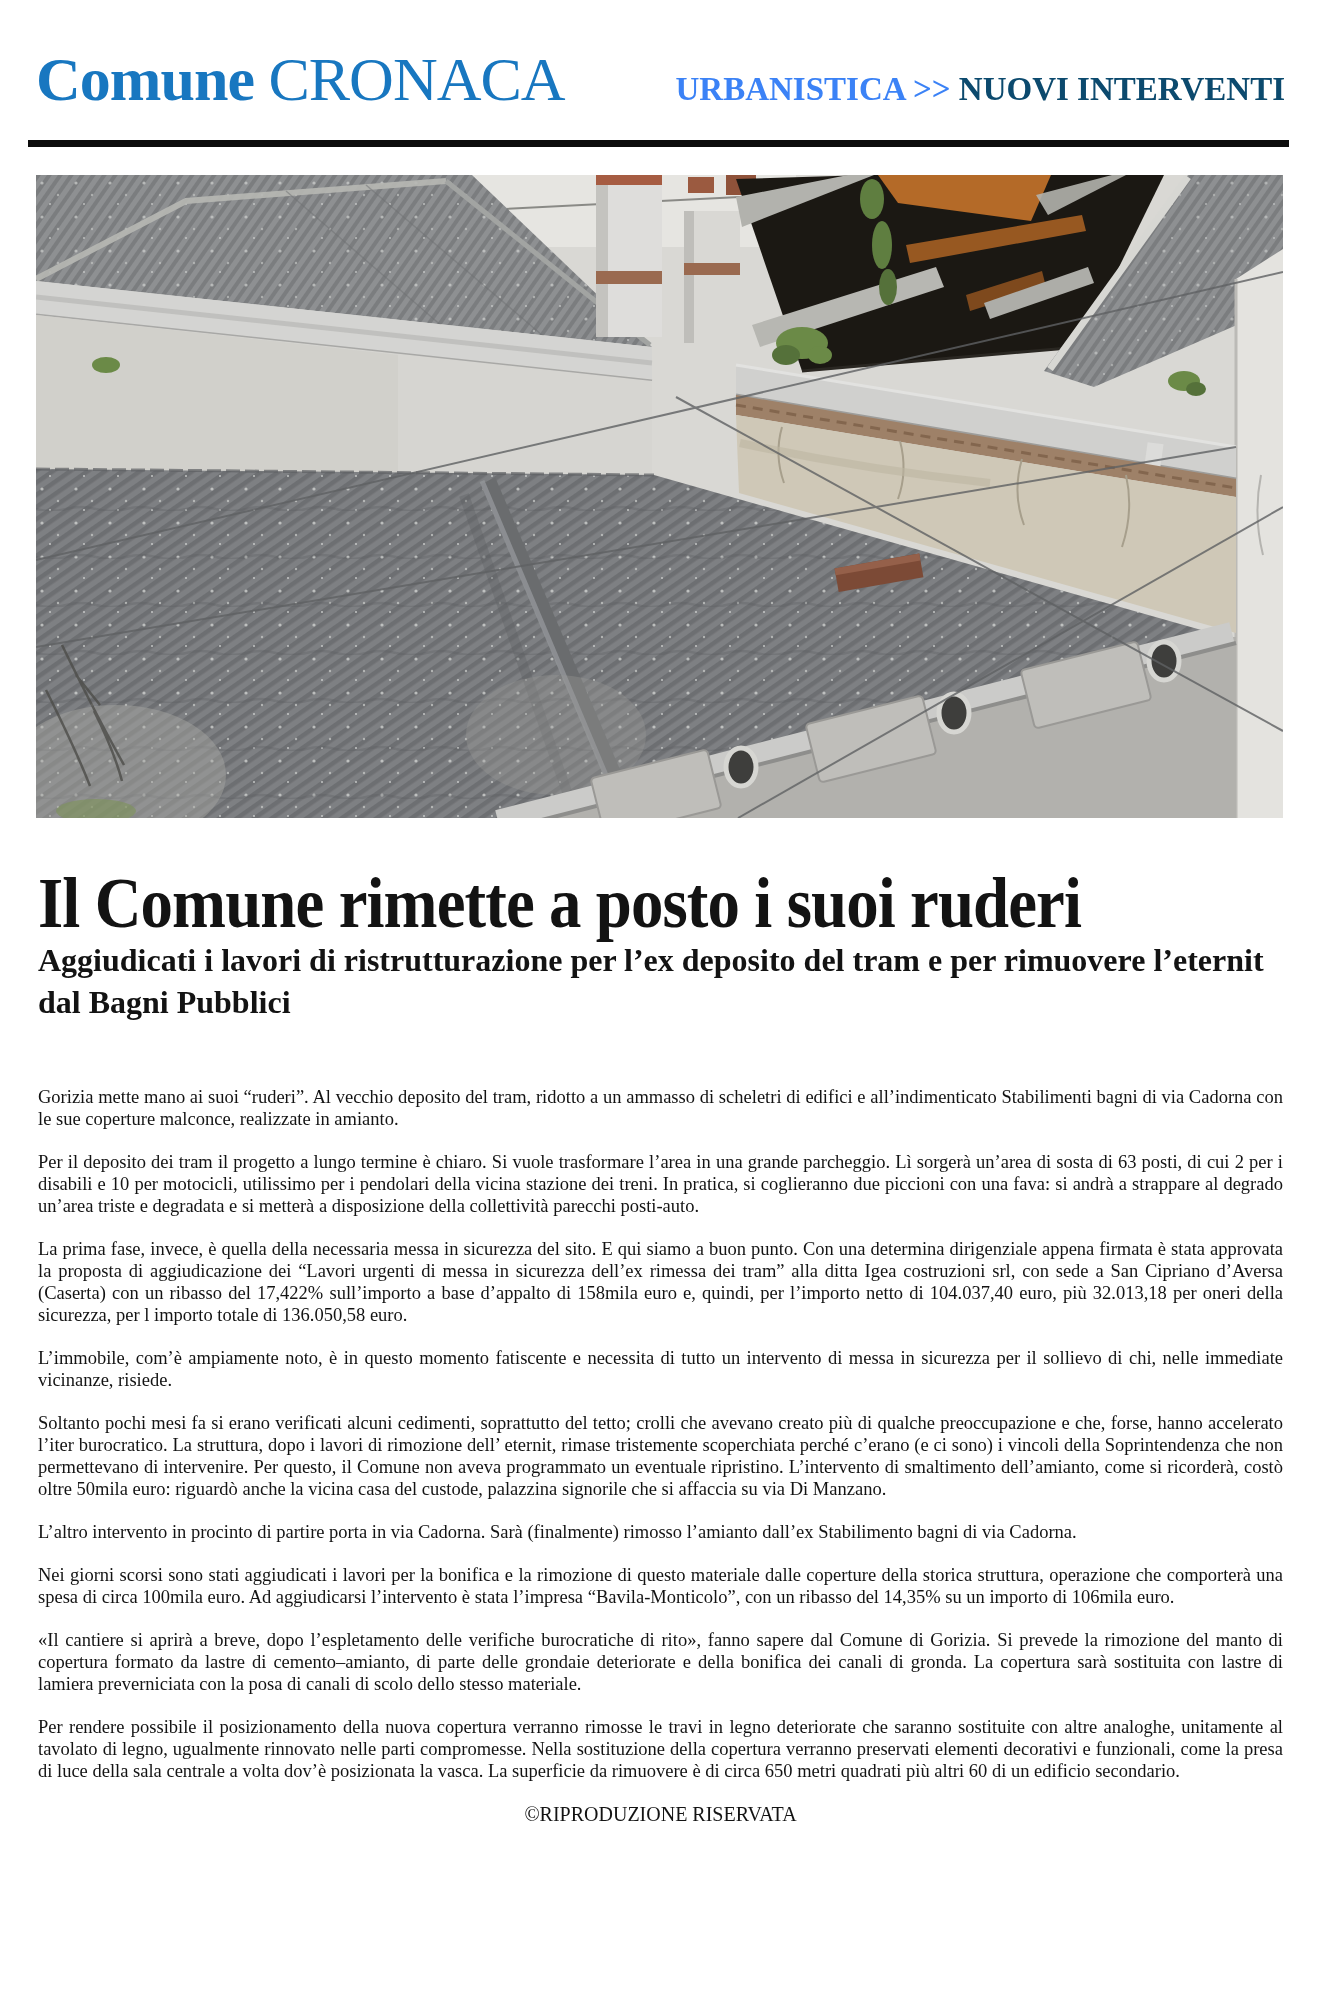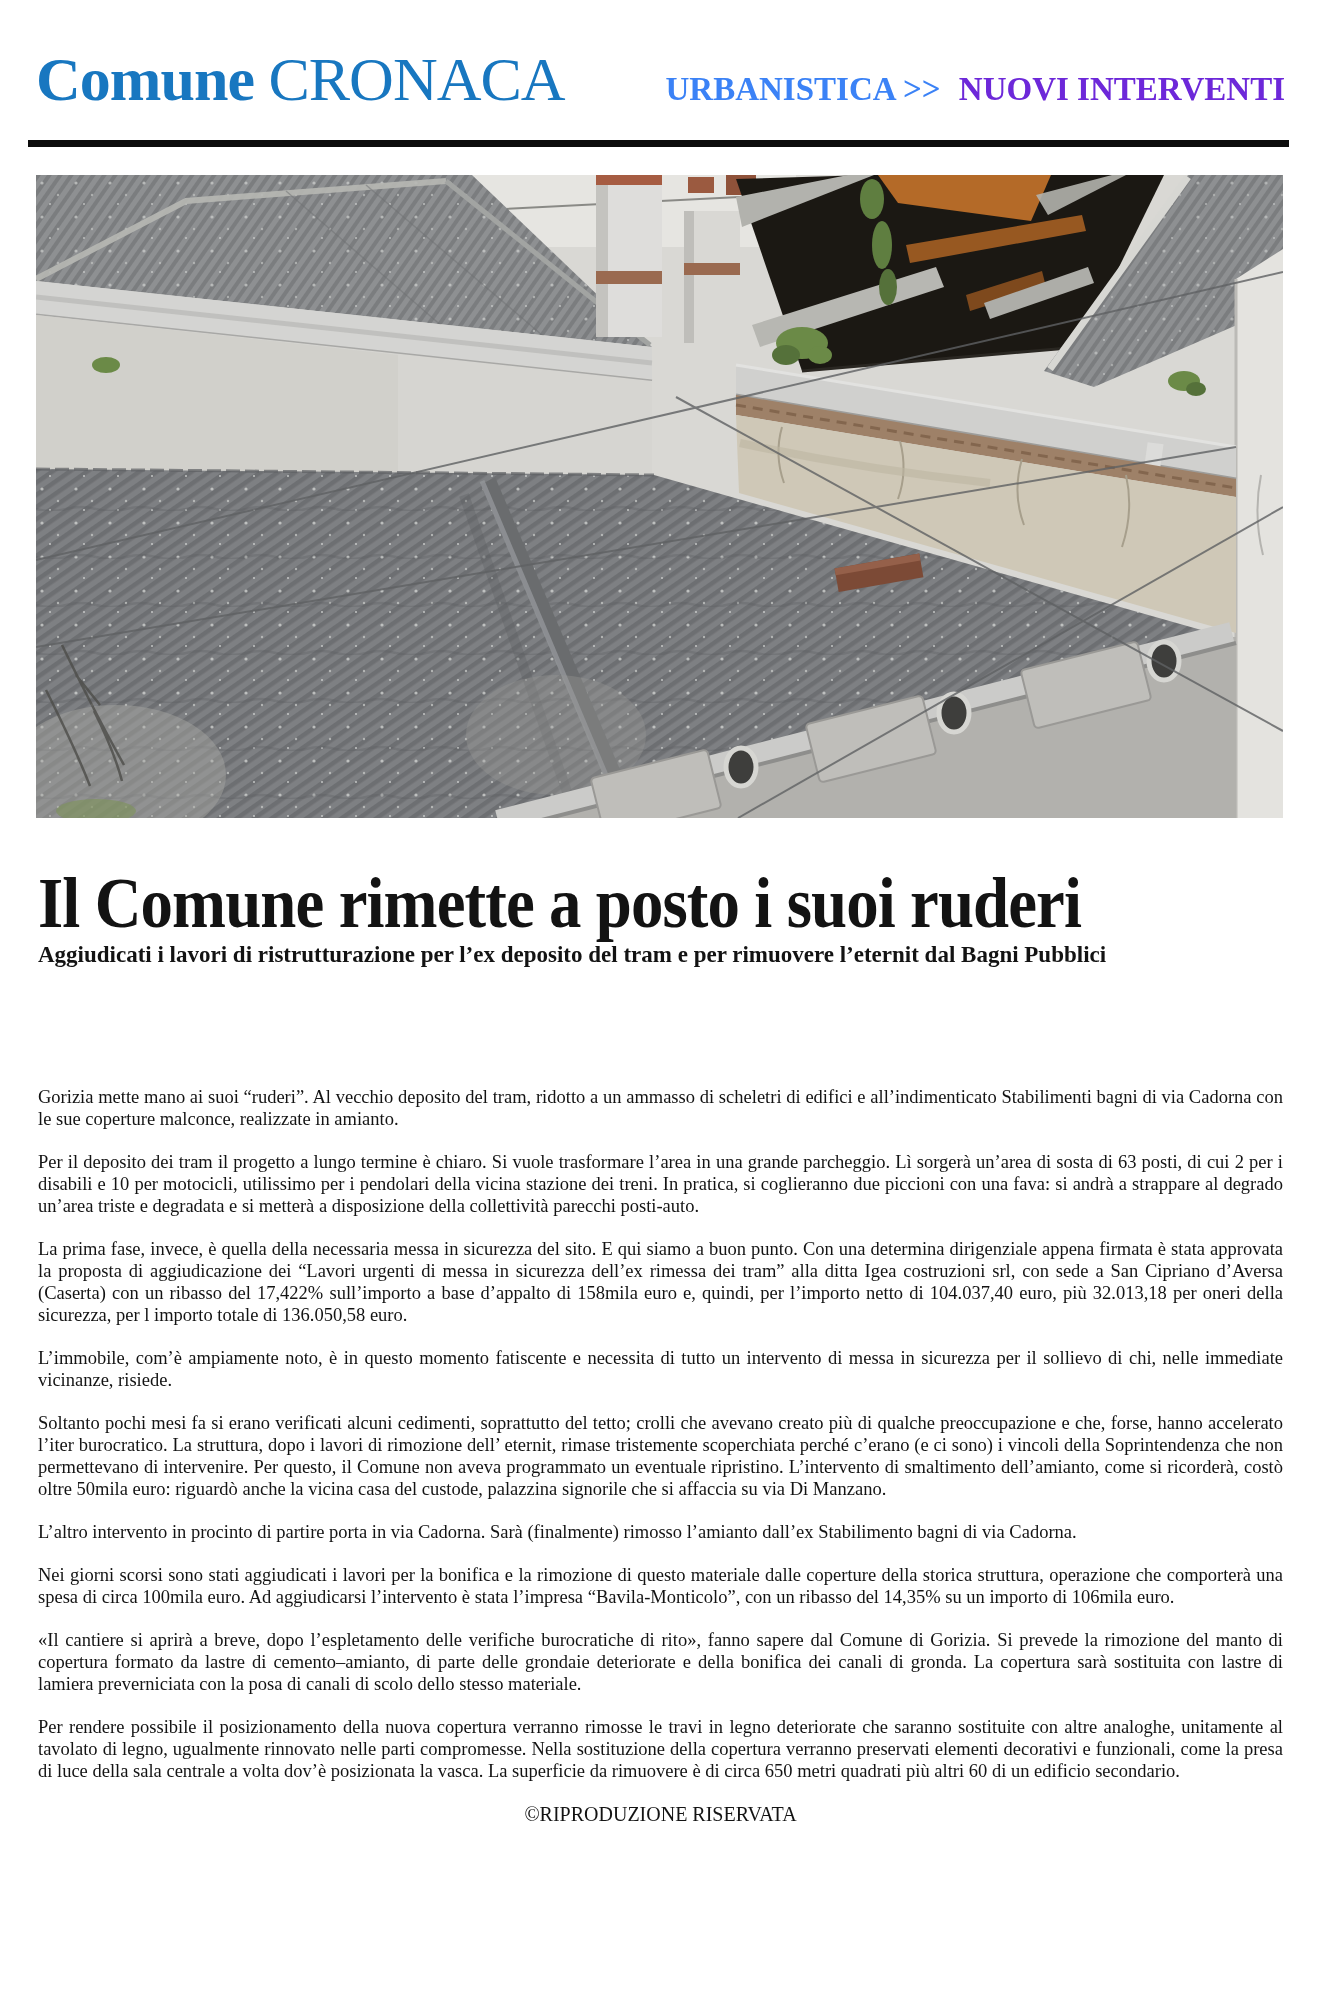--- a/index.html
+++ b/index.html
@@ -6,32 +6,32 @@
   body{width:1317px;height:2000px;font-family:"Liberation Serif", serif;color:#131313;}
   .page{position:relative;width:1317px;height:2000px;overflow:hidden;background:#fff;}
 
   
   .masthead{position:absolute;left:36px;right:32px;top:44px;display:flex;align-items:baseline;justify-content:space-between;white-space:nowrap;}
   .brand{font-size:62px;letter-spacing:-1px;color:#1877c0;}
   .brand-city{font-weight:700;}
   .brand-section{font-weight:400;margin-left:0;}
   .kicker{font-size:33px;font-weight:700;letter-spacing:0;}
   .kicker-cat{color:#3b82f6;text-align:right;}
-  .kicker-topic{color:#6d28d9;margin-left:10px;}
+  .kicker-topic{color:#0c4a6e;margin-left:0;}
 
   .rule{position:absolute;left:28px;right:28px;top:140px;height:7px;background:#0c0c0c;}
 
   
   .photo{position:absolute;left:36px;top:175px;width:1247px;height:643px;background:#d8d7d3;overflow:hidden;}
   .photo svg{display:block;width:100%;height:100%;}
 
   
   .headline{position:absolute;left:38px;top:864px;width:1245px;line-height:1.1;}
   .headline-inner{display:inline-block;font-size:72px;font-weight:700;letter-spacing:-1px;white-space:nowrap;transform:scaleX(0.9);transform-origin:0 50%;}
-  .subhead{position:absolute;left:38px;top:940px;width:1245px;font-size:23px;font-weight:700;line-height:1.3;}
+  .subhead{position:absolute;left:38px;top:940px;width:1245px;font-size:32px;font-weight:700;line-height:1.3;}
 
   
   .body-copy{position:absolute;left:38px;top:1086px;width:1245px;font-size:18.5px;line-height:22px;text-align:justify;}
   .body-copy p{margin:0 0 21px 0;}
   .copyright{font-size:20px;text-align:center;margin-top:4px;}
 </style>
 </head>
 <body>
 
 <div class="page">

